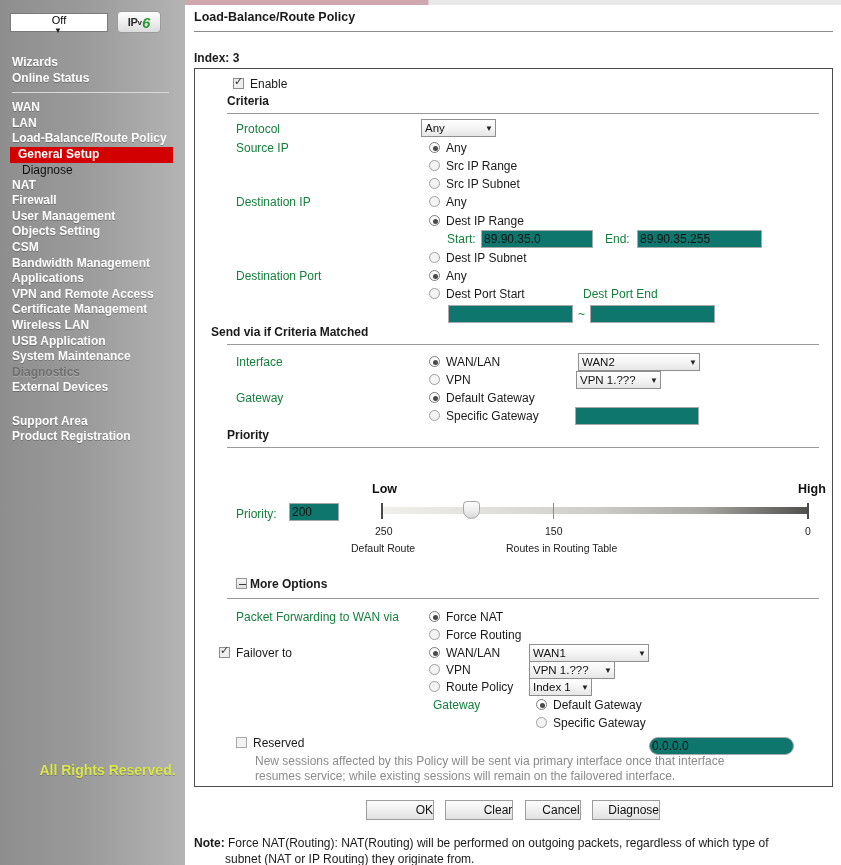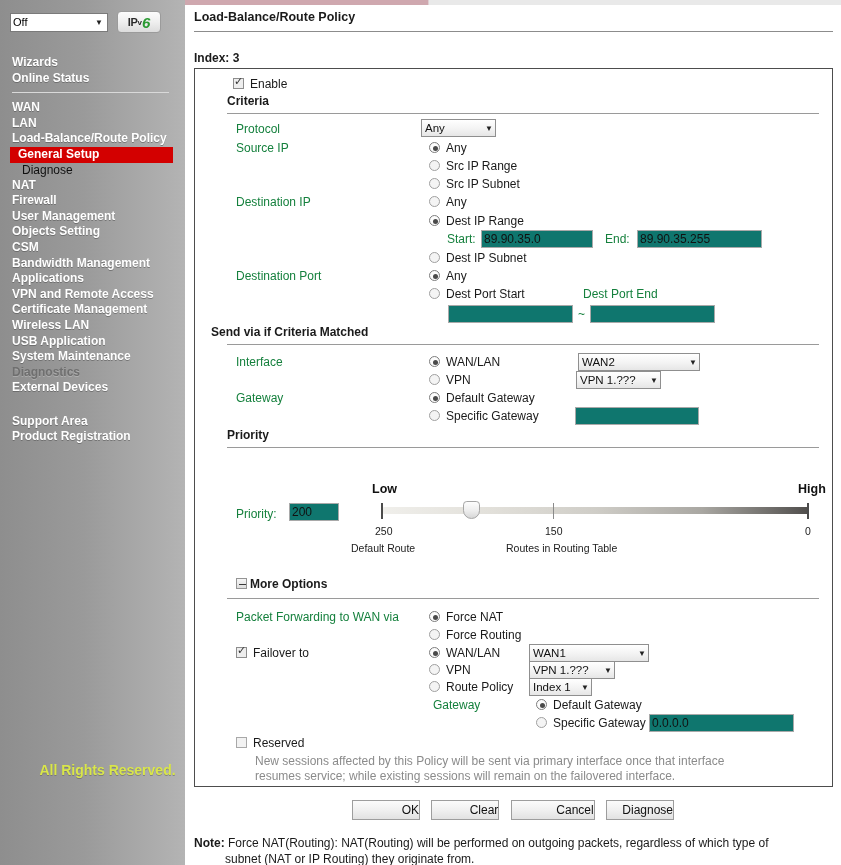--- a/index.html
+++ b/index.html
@@ -27,21 +27,21 @@
   }
   .ipv6-select {
     width: 98px; height: 19px;
     border: 1px solid #7a7a7a;
     background: #ffffff;
     font-family: "Liberation Sans", sans-serif;
     font-size: 11px;
     color: #000;
     padding: 0 2px;
     position: relative;
-    display: flex; align-items: center;
+    display: flex; align-items: center; flex-direction: column;
   }
   .ipv6-select .sel-val { flex: 1; }
   .ipv6-select .sel-arrow { font-size: 8px; color: #222; padding-right: 2px; }
   .ipv6-btn {
     width: 44px; height: 22px;
     border: 1px solid #9b9b9b;
     border-radius: 4px;
     background: linear-gradient(to bottom, #fcfcfc 0%, #efefef 50%, #dcdcdc 100%);
     display: flex; align-items: center; justify-content: center;
     font-weight: bold;
@@ -204,21 +204,21 @@
     border: 1px solid #9d9d9d;
     background: linear-gradient(to bottom,#fbfbfb 0%,#f0f0f0 50%,#e2e2e2 100%);
     font-family: "Liberation Sans", sans-serif;
     font-size: 12px; color: #111;
     height: 20px; line-height: 18px;
     text-align: right;
     margin: 0 4px;
   }
   .btn.w1 { width: 68px; }
   .btn.w2 { width: 68px; }
-  .btn.w3 { width: 84px; }
+  .btn.w3 { width: 56px; }
   .btn.w4 { width: 68px; }
 
   .foot-note { position: absolute; left: 9px; top: 836px; width: 648px; }
   .foot-note .fn-lbl { font-size: 12px; font-weight: bold; color: #1a1a1a; }
   .foot-note .fn-txt { font-size: 12px; color: #1a1a1a; line-height: 15.5px; }
 </style>
 </head>
 <body>
 
 <div id="app">
@@ -383,21 +383,21 @@
       <div class="hr-sec" style="left:32px; top:529px; width:592px;"></div>
 
       <div class="lbl" style="position:absolute; left:41px; top:541px;">Packet Forwarding to WAN via</div>
       <div class="opt" style="left:234px; top:541px;">
         <span class="rad on"></span><span class="rtxt">Force NAT</span>
       </div>
       <div class="opt" style="left:234px; top:559px;">
         <span class="rad"></span><span class="rtxt">Force Routing</span>
       </div>
 
-      <div class="opt" style="left:41px; top:577px;">
+      <div class="opt" style="left:24px; top:577px;">
         <span class="cbx on"></span><span class="rtxt">Failover to</span>
       </div>
       <div class="opt" style="left:234px; top:577px;">
         <span class="rad on"></span><span class="rtxt">WAN/LAN</span>
       </div>
       <div class="sel" style="left:334px; top:575px; width:120px;">
         <span class="sv">WAN1</span>
         <span class="sa">▼</span>
       </div>
       <div class="opt" style="left:234px; top:594px;">
@@ -415,21 +415,21 @@
         <span class="sa">▼</span>
       </div>
 
       <div class="lbl" style="position:absolute; left:238px; top:629px;">Gateway</div>
       <div class="opt" style="left:341px; top:629px;">
         <span class="rad on"></span><span class="rtxt">Default Gateway</span>
       </div>
       <div class="opt" style="left:341px; top:647px;">
         <span class="rad"></span><span class="rtxt">Specific Gateway</span>
       </div>
-      <div class="inp" style="left:454px; top:645px; width:145px;">0.0.0.0</div>
+      <div class="inp" style="left:454px; top:668px; width:145px;border-radius:9px;">0.0.0.0</div>
 
       <div class="opt" style="left:41px; top:667px;">
         <span class="cbx"></span><span class="rtxt">Reserved</span>
       </div>
       <div class="note-txt" style="left:60px; top:685px; width:560px;">New sessions affected by this Policy will be sent via primary interface once that interface</div>
       <div class="note-txt" style="left:60px; top:700px; width:560px;">resumes service; while existing sessions will remain on the failovered interface.</div>
     </div>
 
     <div class="btns">
       <span class="btn w1">OK</span>

